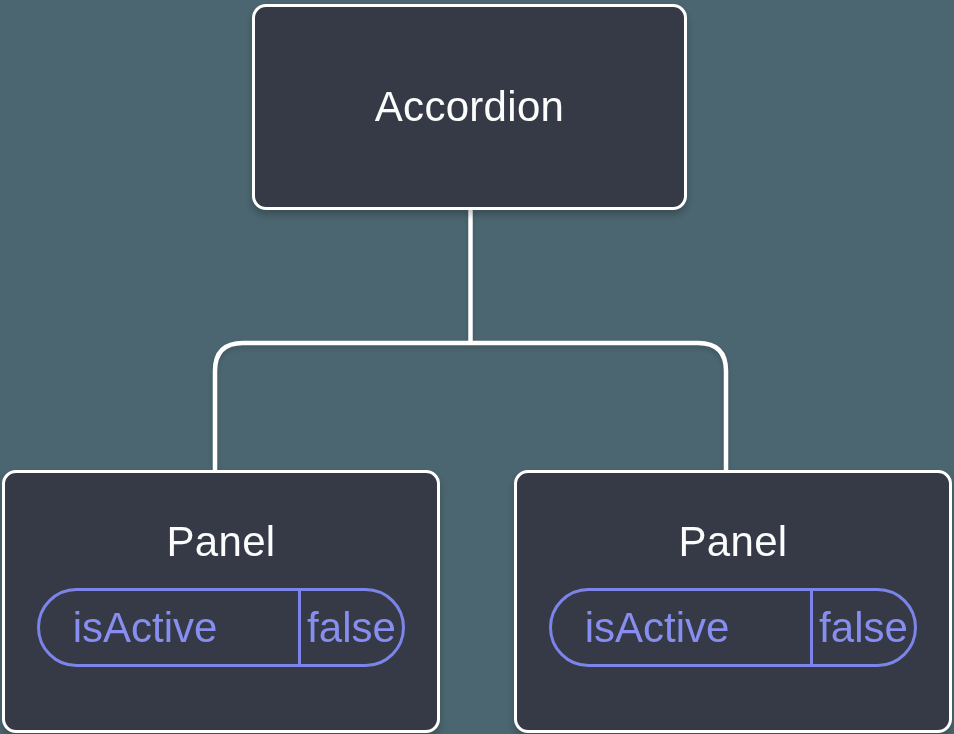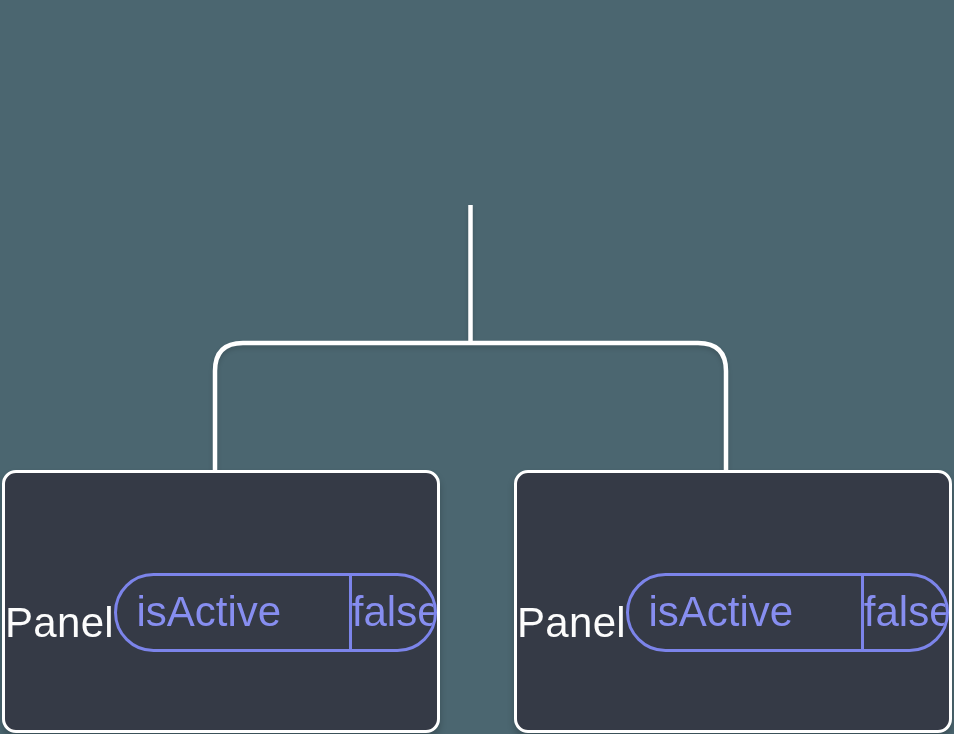--- a/index.html
+++ b/index.html
@@ -40,21 +40,21 @@
     left: 252px; top: 4px;
     width: 435px; height: 206px;
     display: flex;
     align-items: center;
     justify-content: center;
   }
   .node-panel {
     top: 470px;
     width: 438px; height: 263px;
     display: flex;
-    flex-direction: row;
+    flex-direction: column;
     align-items: center;
   }
   .node-panel.pos-left  { left: 2px; }
   .node-panel.pos-right { left: 514px; }
   .node-title {
     font-size: 42px;
     font-weight: 500;
     letter-spacing: 0.3px;
     color: var(--node-title, #FCFCFC);
     line-height: 1.2;
@@ -94,20 +94,23 @@
 </head>
 <body>
 
 <div class="canvas">
 
   <svg class="connectors" viewBox="0 0 954 734" xmlns="http://www.w3.org/2000/svg">
     <path d="M470.5 205 L470.5 345"></path>
     <path d="M215 471 L215 371 Q215 343 243 343 L698 343 Q726 343 726 371 L726 471"></path>
   </svg>
 
+  <div class="node node-root">
+    <span class="node-title">Accordion</span>
+  </div>
 
   <div class="node node-panel pos-left">
     <span class="node-title">Panel</span>
     <div class="prop-pill">
       <span class="prop-cell name">isActive</span>
       <span class="prop-cell value">false</span>
     </div>
   </div>
 
   <div class="node node-panel pos-right">

